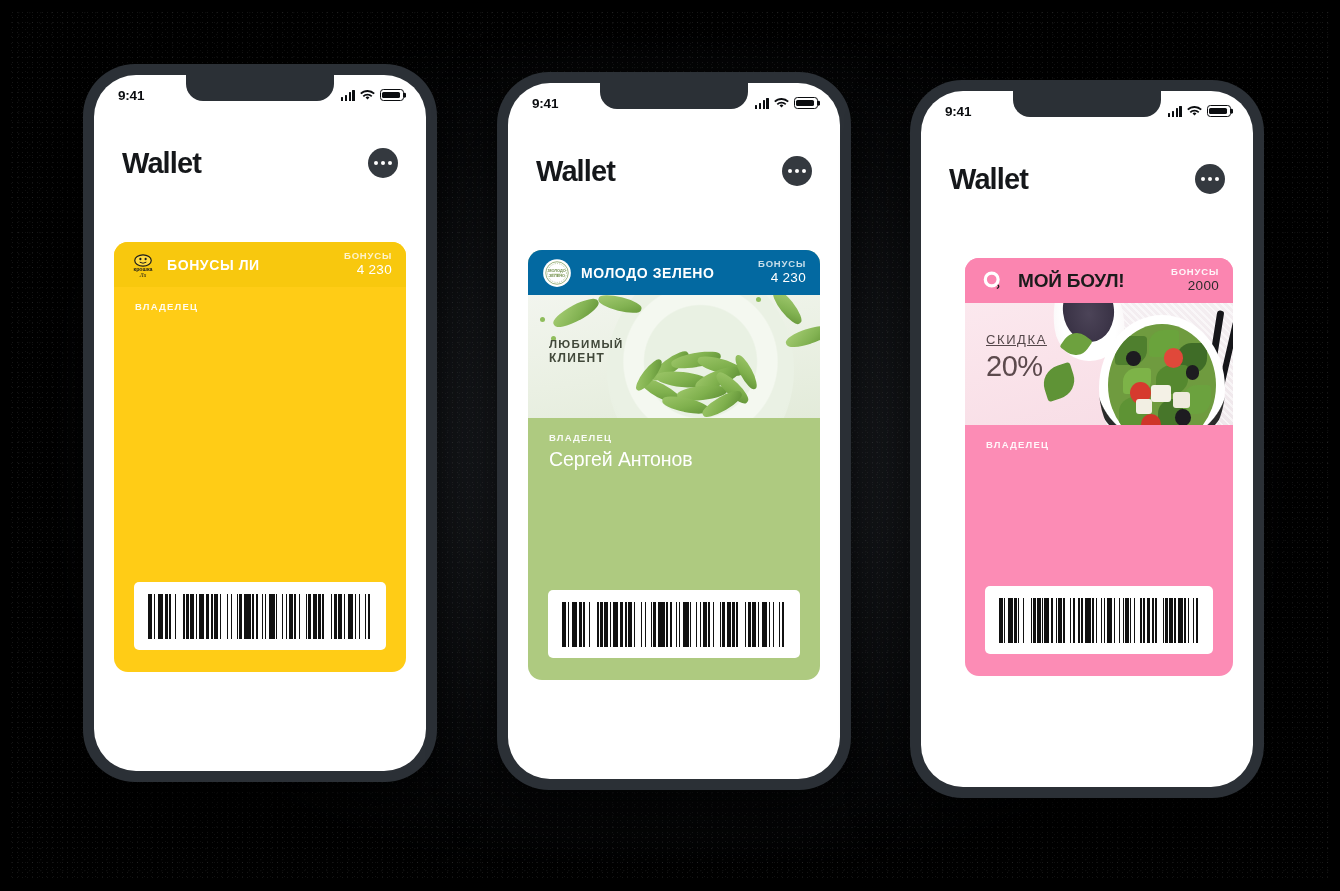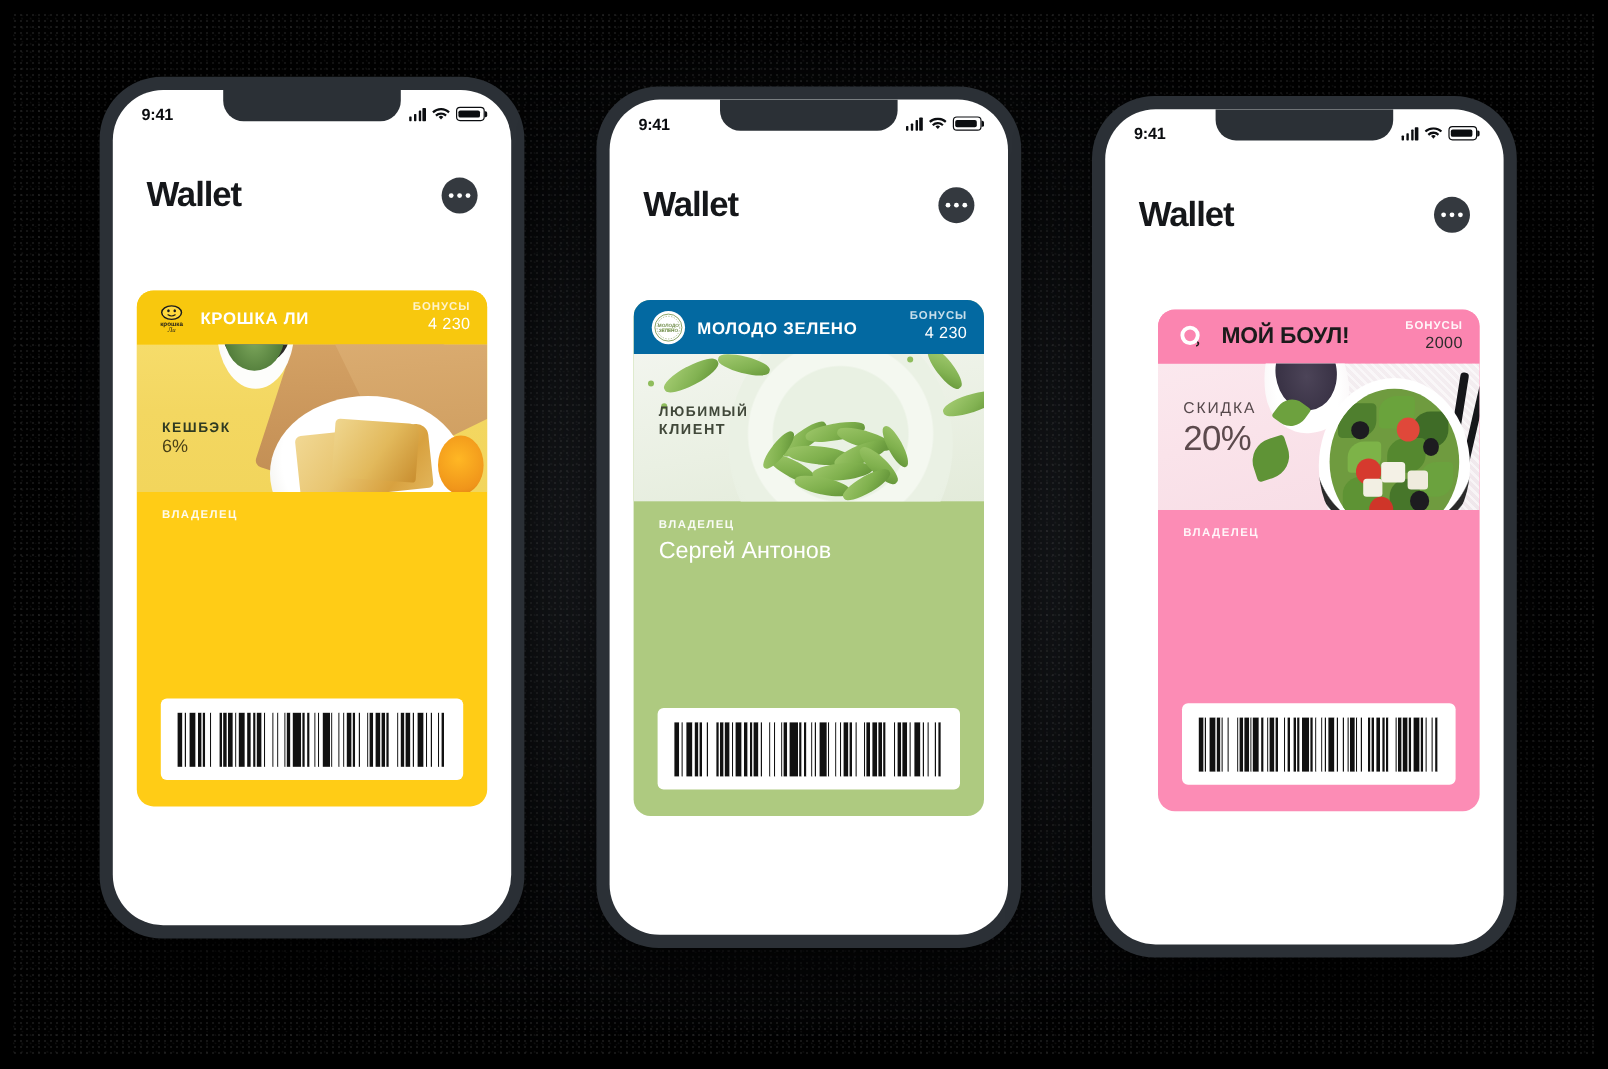--- a/index.html
+++ b/index.html
@@ -388,21 +388,21 @@
     color: #2f3a22;
   }
   .badge-line2 {
     font-size: 12px;
     font-weight: 700;
     letter-spacing: 1.3px;
     color: #2f3a22;
   }
   .card.c1 .badge-line2 { font-size: 15px; font-weight: 400; letter-spacing: 0; color: #4a4117; }
   .card.c2 .badge-line1, .card.c2 .badge-line2 { color: #41483a; }
-  .card.c3 .badge-line1 { font-size: 13px; letter-spacing: 1.6px; font-weight: 400; color: #55484b; }
+  .card.c3 .badge-line1 { font-size: 13px; letter-spacing: 1.6px; font-weight: 400; color: #55484b; text-decoration: underline; }
   .card.c3 .badge-line2 { font-size: 29px; font-weight: 400; letter-spacing: -0.5px; color: #5c4a4d; }
 
   
   .owner {
     padding: 14px 21px 0 21px;
     flex: none;
   }
   .owner-label {
     font-size: 9.5px;
     font-weight: 700;
@@ -485,44 +485,27 @@
           <div class="brand-logo">
             <svg viewBox="0 0 40 40" width="30" height="30">
               <ellipse cx="20" cy="14" rx="11" ry="7.5" fill="#FFD93D" stroke="#1b1b1b" stroke-width="1.6"></ellipse>
               <ellipse cx="16.5" cy="12" rx="1.4" ry="1.7" fill="#1b1b1b"></ellipse>
               <ellipse cx="23.5" cy="12" rx="1.4" ry="1.7" fill="#1b1b1b"></ellipse>
               <path d="M16 16.5q4 2.6 8 0" stroke="#1b1b1b" stroke-width="1.3" fill="none" stroke-linecap="round"></path>
               <text x="20" y="28.5" font-size="7" font-family="Liberation Sans, sans-serif" font-weight="700" fill="#1b1b1b" text-anchor="middle">крошка</text>
               <text x="20" y="36" font-size="7.5" font-family="Liberation Serif, serif" font-style="italic" fill="#1b1b1b" text-anchor="middle">Ли</text>
             </svg>
           </div>
-          <div class="brand-name">КРОШКА ЛИ</div>
+          <div class="brand-name">БОНУСЫ ЛИ</div>
           <div class="bonus-block">
             <div class="bonus-label">БОНУСЫ</div>
             <div class="bonus-value">4 230</div>
           </div>
         </div>
 
-        <div class="card-photo">
-          <div class="photo-bg p1-bg">
-            <div class="p1-board"></div>
-            <div class="p1-board2"></div>
-            <div class="p1-plate"></div>
-            <div class="p1-bowl"></div>
-            <div class="p1-soil"></div>
-            <div class="p1-succ"></div>
-            <div class="p1-food"></div>
-            <div class="p1-food2"></div>
-            <div class="p1-yolk"></div>
-          </div>
-          <div class="photo-badge">
-            <div class="badge-line1">КЕШБЭК</div>
-            <div class="badge-line2">6%</div>
-          </div>
-        </div>
 
         <div class="owner">
           <div class="owner-label">ВЛАДЕЛЕЦ</div>
         </div>
 
         <div class="barcode-wrap">
           <div class="barcode">
               <span style="flex:3 0 auto;background:#111111;"></span>
               <span style="flex:1 0 auto;background:#ffffff;"></span>
               <span style="flex:1 0 auto;background:#111111;"></span>

